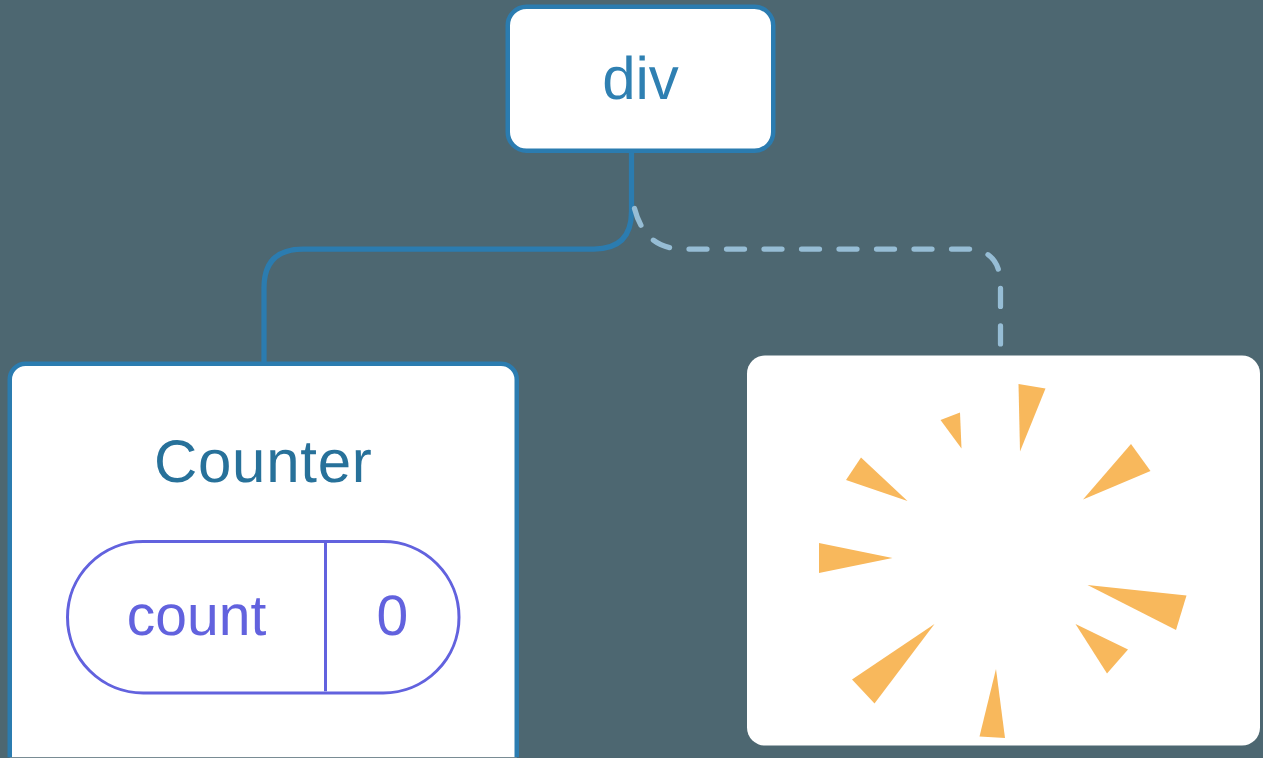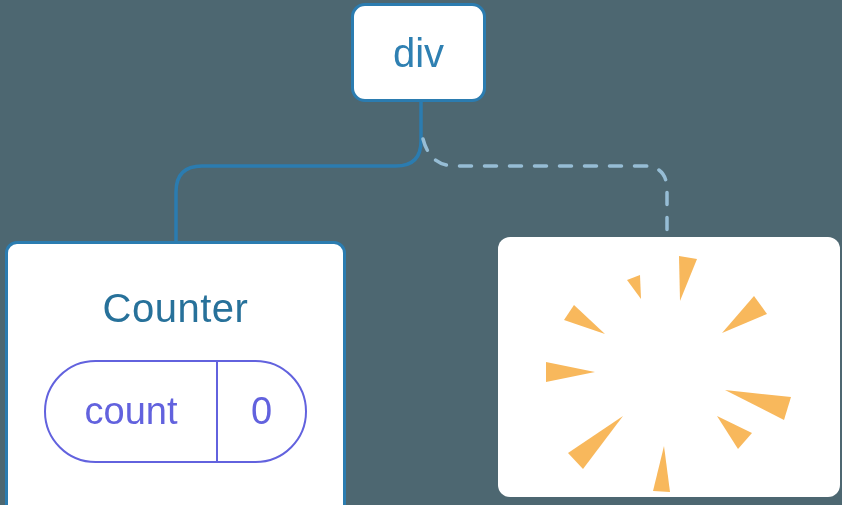--- a/index.html
+++ b/index.html
@@ -43,22 +43,22 @@
     fill: none;
     stroke-linecap: round;
     stroke-dasharray: 12 13;
   }
   .card {
     position: absolute;
     background: var(--card);
     z-index: 1;
   }
   #root-card {
-    left: 351px; top: 3px;
-    width: 135px; height: 99px;
+    left: 337px; top: 3px;
+    width: 180px; height: 99px;
     border: 3px solid var(--stroke-blue);
     border-radius: 14px;
     display: flex;
     align-items: center;
     justify-content: center;
   }
   #root-label {
     color: var(--text-blue);
     font-size: 40px;
     line-height: 1;

